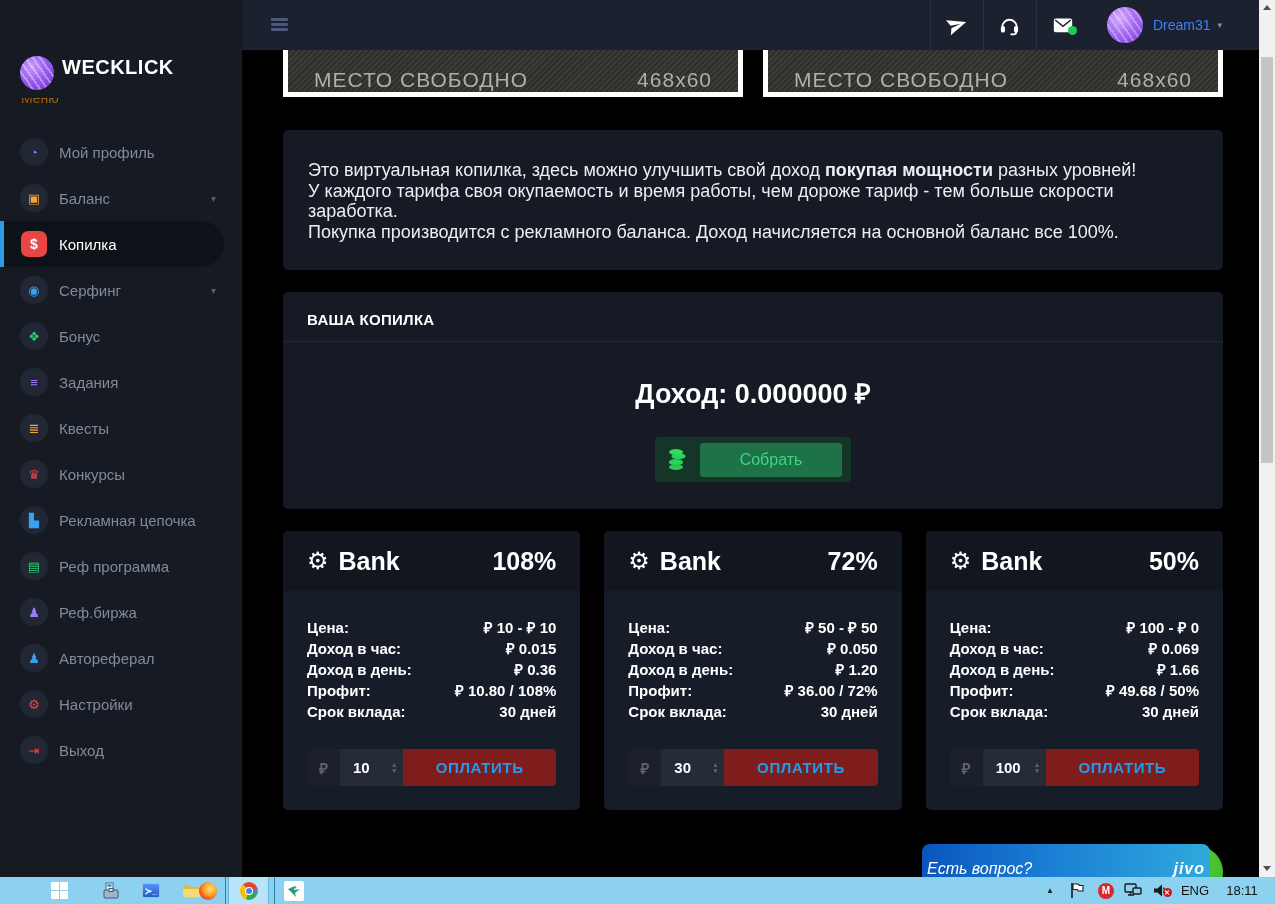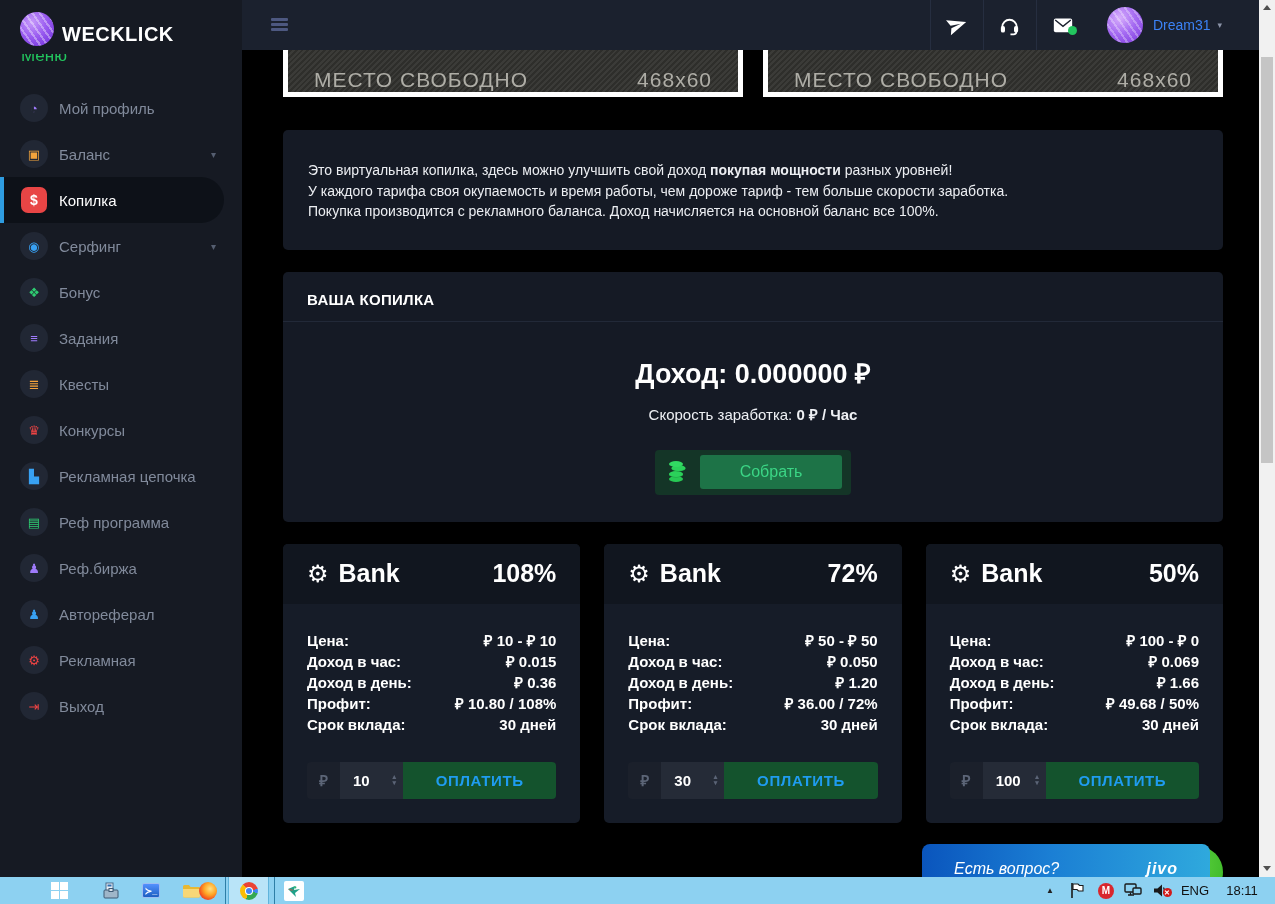--- a/index.html
+++ b/index.html
@@ -4,30 +4,30 @@
 <style>
   * { margin:0; padding:0; box-sizing:border-box; }
   html,body { background:#222; }
   .screen {
     position:relative; width:1275px; height:904px; overflow:hidden;
     background:#000; font-family:"Liberation Sans", sans-serif;
     -webkit-font-smoothing:antialiased;
   }
   
   .sidebar { position:absolute; left:0; top:0; width:242px; bottom:27px; background:#161a23; z-index:6; }
-  .logo { display:flex; align-items:flex-end; padding:12px 0 0 20px; }
+  .logo { display:flex; align-items:flex-start; padding:12px 0 0 20px;margin-top:44px; }
   .logo-sphere { width:34px; height:34px; border-radius:50%;
     background:radial-gradient(circle at 35% 30%, #c79bfa 0%, #9a5cf0 45%, #6d2bd9 100%);
     position:relative; overflow:hidden; flex:0 0 auto; }
   .logo-sphere:after { content:""; position:absolute; inset:0;
     background:repeating-linear-gradient(55deg, transparent 0 4px, rgba(255,255,255,.55) 4px 6px);
     border-radius:50%; opacity:.65; }
   .logo-text { margin-left:8px; color:#fff; font-size:20px; font-weight:bold; letter-spacing:.5px; }
   .menu-label { margin:8px 0 0 21px; height:9px; overflow:hidden; position:relative; }
-  .menu-label span { position:absolute; top:-8px; left:0; color:#22c55e; font-size:17px; }
+  .menu-label span { position:absolute; top:-8px; left:0; color:#a16207; font-size:14px; }
   .side-list { margin-top:22px; }
   .side-item { height:46px; display:flex; align-items:center; padding-left:20px; position:relative; cursor:pointer; }
   .s-ico { width:28px; height:28px; border-radius:50%; background:#20263366; background:#212734;
     display:flex; align-items:center; justify-content:center; font-size:13px; flex:0 0 auto; }
   .s-ico.sq { background:#e84545; border-radius:7px; width:26px; height:26px; color:#fff; font-weight:bold; font-size:14px; margin:0 1px; }
   .s-label { margin-left:11px; font-size:15px; color:#818a9b; white-space:nowrap; }
   .side-item.active { background:#0d1118; border-radius:0 26px 26px 0; margin-right:18px; }
   .side-item.active:before { content:""; position:absolute; left:0; top:0; bottom:0; width:4px; background:#2e9ce0; }
   .side-item.active .s-label { color:#ffffff; }
   .chev { margin-left:auto; margin-right:26px; color:#555e70; font-size:10px; }
@@ -54,21 +54,21 @@
   .sb-thumb { position:absolute; top:57px; left:2px; width:12px; height:406px; background:#c5c5c5; }
   .sb-down { position:absolute; bottom:6px; left:4px; width:0; height:0; border-left:4px solid transparent; border-right:4px solid transparent; border-top:5px solid #505050; }
   
   .content { position:absolute; left:242px; top:50px; width:1017px; bottom:27px; padding:0 36px 0 41px; overflow:hidden; z-index:1; }
   .banner-row { display:flex; gap:20px; margin-top:-23px; }
   .banner { flex:1; background:#fff; padding:5px; cursor:pointer; }
   .banner-in { height:60px; background:repeating-linear-gradient(135deg,#3b3b38 0 2px,#2e2e2b 2px 4px);
     display:flex; justify-content:space-between; align-items:flex-end; padding:0 26px;
     color:#aeada6; font-size:21px; letter-spacing:1px; }
   .panel { background:#151a25; border-radius:5px; }
-  .info-panel { margin-top:33px; padding:30px 25px 28px; font-size:14px; line-height:20.5px; color:#eceef2; }
+  .info-panel { margin-top:33px; padding:30px 25px 28px; font-size:18px; line-height:20.5px; color:#eceef2; }
   .piggy { margin-top:22px; }
   .piggy-head { padding:19px 24px 13px; font-size:15px; font-weight:bold; color:#fff; letter-spacing:.3px; border-bottom:1px solid #222938; }
   .piggy-body { text-align:center; padding:32px 0 27px; }
   .income { font-size:27px; font-weight:bold; color:#fff; }
   .speed { margin-top:13px; font-size:15px; color:#eef0f4; }
   .collect-wrap { margin:26px auto 0; width:196px; height:45px; background:#143527; border-radius:4px;
     display:flex; align-items:center; padding:0 9px; cursor:pointer; }
   .coins { margin:0 4px; flex:0 0 auto; }
   .collect-btn { flex:1; height:34px; margin-left:8px; background:#1d7347; border-radius:3px;
     color:#3bd585; font-size:16px; display:flex; align-items:center; justify-content:center; }
@@ -78,29 +78,29 @@
   .card-head { height:60px; background:#11161f; display:flex; align-items:center; padding:0 24px; }
   .gear { color:#fff; font-size:24px; line-height:1; }
   .plan-name { color:#fff; font-size:25px; font-weight:bold; margin-left:10px; }
   .plan-pct { color:#fff; font-size:25px; font-weight:bold; margin-left:auto; }
   .card-body { padding:26px 24px 24px; }
   .crow { display:flex; justify-content:space-between; font-size:15px; font-weight:bold; color:#fff; line-height:21px; }
   .buy-row { display:flex; margin-top:27px; height:37px; border-radius:4px; overflow:hidden; }
   .buy-cur { width:33px; background:#1b202b; color:#5c6577; display:flex; align-items:center; justify-content:center; font-size:15px; font-weight:bold; }
   .buy-input { width:63px; background:#252b37; display:flex; align-items:center; justify-content:space-between; padding:0 7px 0 13px; color:#fff; font-weight:bold; font-size:15px; cursor:text; }
   .spin { display:flex; flex-direction:column; color:#5c6577; font-size:7px; line-height:6px; cursor:pointer; }
-  .buy-btn { flex:1; background:#14532d; color:#1f9cf0; font-weight:bold; font-size:15px; letter-spacing:.6px;
+  .buy-btn { flex:1; background:#7f1d1d; color:#1f9cf0; font-weight:bold; font-size:15px; letter-spacing:.6px;
     display:flex; align-items:center; justify-content:center; cursor:pointer; }
   
   .chat { position:absolute; right:52px; bottom:27px; width:301px; height:33px; z-index:4; }
   .chat-green { position:absolute; right:0; top:2px; width:52px; height:52px; border-radius:50%;
     background:radial-gradient(circle at 40% 35%, #5ed23f, #36b324); }
   .chat-blue { position:absolute; left:0; top:0; width:288px; height:50px; border-radius:8px 8px 2px 2px;
     background:linear-gradient(90deg,#0a55bd 0%, #1b7fd4 45%, #2fa9dd 100%);
-    display:flex; align-items:center; padding:0 32px; cursor:pointer; }
+    display:flex; align-items:center; padding:0 5px; cursor:pointer; }
   .chat-q { color:#fff; font-size:16px; font-style:italic; }
   .chat-brand { margin-left:auto; color:#fff; font-size:16px; font-weight:bold; letter-spacing:1px;font-style:italic; }
   
   .taskbar { position:absolute; left:0; right:0; bottom:0; height:27px; background:#8dd1f1; z-index:10; }
   .tb { position:absolute; top:0; height:27px; display:flex; align-items:center; justify-content:center; cursor:pointer; }
   .tbsep { position:absolute; top:0; width:1px; height:27px; background:#2e7ea6; }
   .chrome-cell { position:absolute; left:228px; top:0; width:41px; height:27px; background:#b9e4f8; border-left:1px solid #5fb4dc; border-right:1px solid #5fb4dc; }
   .start-grid { display:grid; grid-template-columns:8px 8px; grid-template-rows:8px 8px; gap:1px; }
   .start-grid i { background:#fff; }
   .ps-icon { width:18px; height:15px; border-radius:2px; background:linear-gradient(#5391fe,#1e5fc2);
@@ -206,21 +206,21 @@
       <div class="side-item">
         <span class="s-ico c-blue">
             <span>♟</span>
           </span>
         <span class="s-label">Автореферал</span>
       </div>
       <div class="side-item">
         <span class="s-ico c-red">
             <span>⚙</span>
           </span>
-        <span class="s-label">Рекламная</span>
+        <span class="s-label">Настройки</span>
       </div>
       <div class="side-item">
         <span class="s-ico c-red">
             <span>⇥</span>
           </span>
         <span class="s-label">Выход</span>
       </div>
     </nav>
   </aside>
 
@@ -281,23 +281,20 @@
       <div><span>Это виртуальная копилка, здесь можно улучшить свой доход </span><b class="wbold">покупая мощности</b><span> разных уровней!</span></div>
       <div>У каждого тарифа своя окупаемость и время работы, чем дороже тариф - тем больше скорости заработка.</div>
       <div class="wbold">Покупка производится с рекламного баланса. Доход начисляется на основной баланс все 100%.</div>
     </section>
 
     <section class="panel piggy">
       <div class="piggy-head">ВАША КОПИЛКА</div>
       <div class="piggy-body">
         <div class="income">
           <span>Доход:</span> <span>0.000000 ₽</span>
-        </div>
-        <div class="speed">
-          <span>Скорость заработка:</span> <b class="wbold">0 ₽ / Час</b>
         </div>
         <div class="collect-wrap">
           <svg class="coins" width="20" height="22" viewBox="0 0 20 22">
             <ellipse cx="8" cy="18" rx="7" ry="3" fill="#27c954"></ellipse>
             <ellipse cx="8" cy="13.5" rx="7" ry="3" fill="#1f9e43"></ellipse>
             <ellipse cx="8" cy="13" rx="7" ry="3" fill="#2bd15a"></ellipse>
             <ellipse cx="10.5" cy="7.5" rx="7" ry="3" fill="#1f9e43"></ellipse>
             <ellipse cx="10.5" cy="7" rx="7" ry="3" fill="#2bd15a"></ellipse>
             <ellipse cx="8" cy="3" rx="7" ry="3" fill="#31da62"></ellipse>
           </svg>

